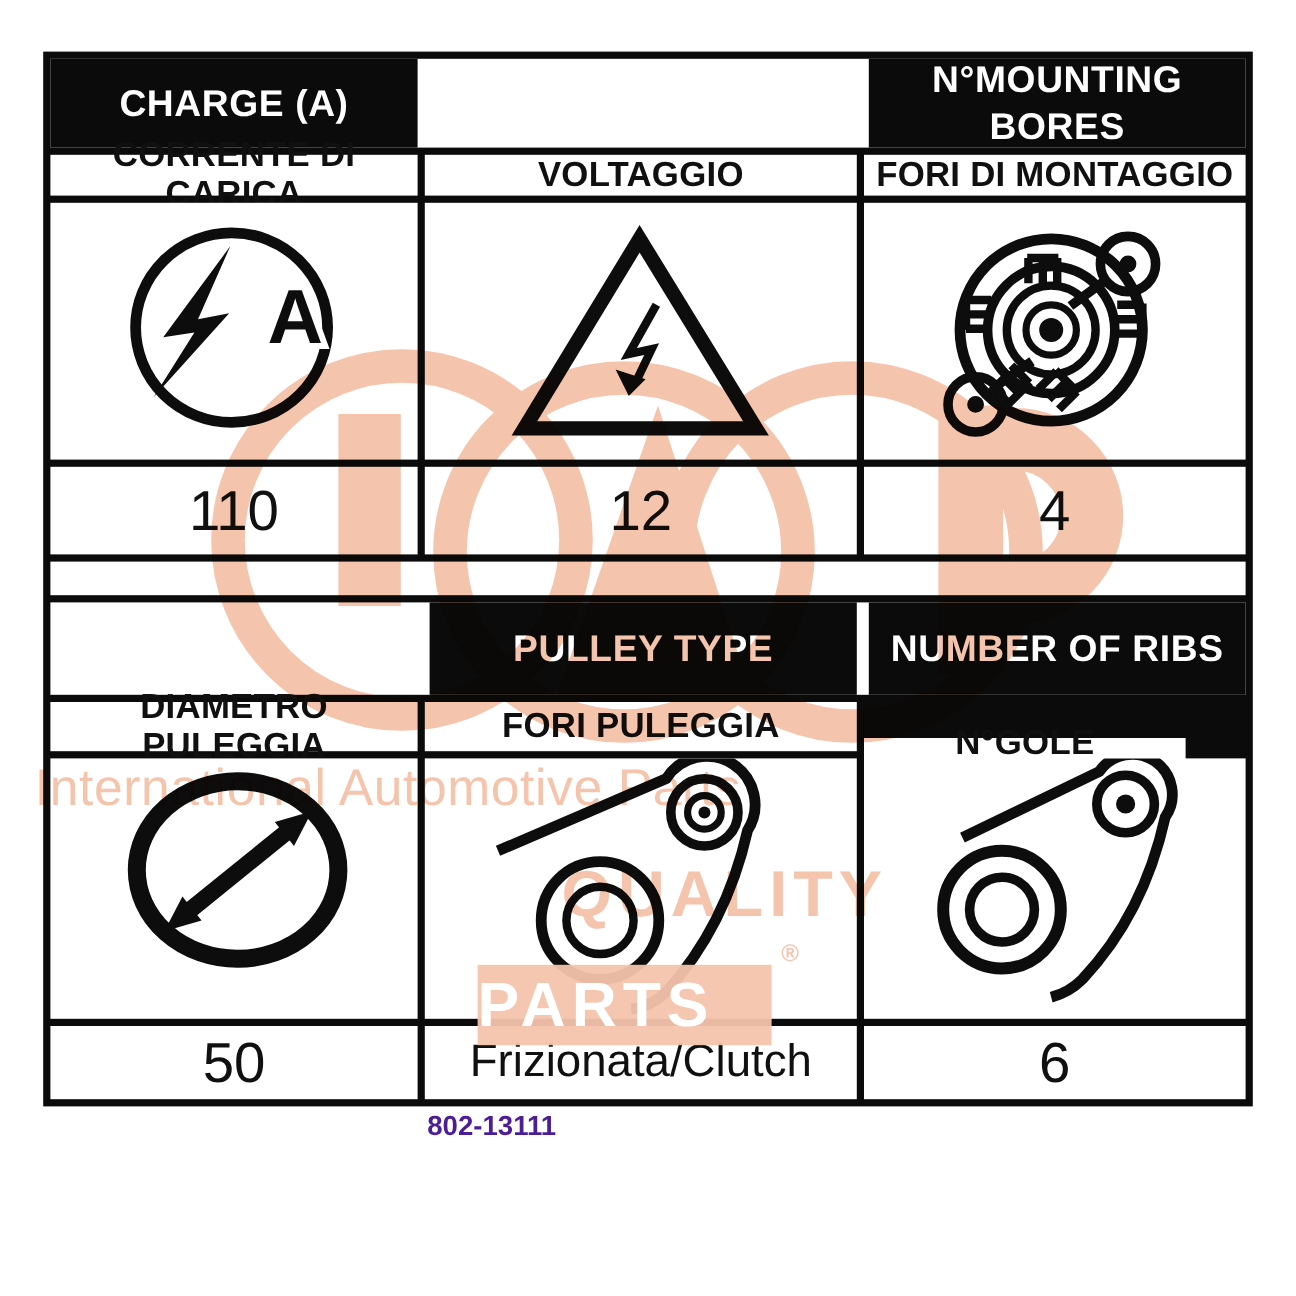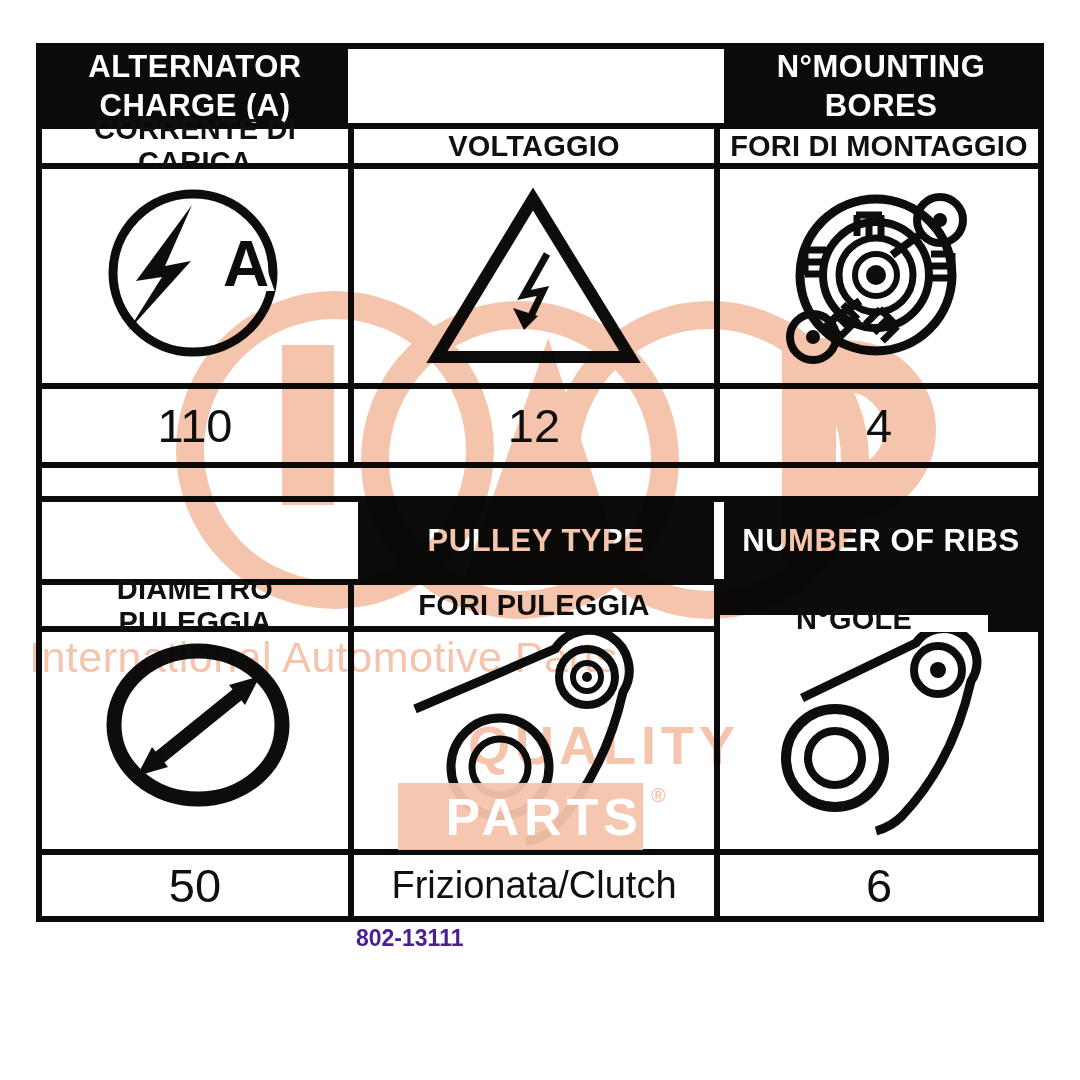--- a/index.html
+++ b/index.html
@@ -34,34 +34,33 @@
         clip-path:polygon(52% 0,0 100%,100% 100%);}
   .pstem{left:782px;top:338px;width:54px;height:224px;background:#f5c4ad;}
   .pbowl{left:756px;top:340px;width:180px;height:180px;border:52px solid #f5c4ad;border-radius:50%;
          box-sizing:border-box;clip-path:inset(0 0 0 30%);}
   .wm-tagline{left:0;top:633px;width:1080px;text-align:left;color:#f5c4ad;
               font-weight:400;font-size:43px;letter-spacing:.5px;white-space:nowrap;padding-left:29px;}
   .wm-quality{left:340px;top:714px;width:400px;text-align:right;color:#f5c4ad;
               font-weight:700;font-size:54px;letter-spacing:5px;}
   .wm-reg{left:651px;top:784px;color:#f5c4ad;font-weight:700;font-size:20px;}
   
-  .parts-block{position:absolute;left:398px;top:783px;width:245px;height:67px;
-               background:rgba(244,196,173,.95);display:flex;align-items:center;justify-content:flex-end;}
+  .parts-block{position:absolute;left:398px;top:804px;width:245px;height:67px;
+               background:rgba(244,196,173,.95);display:flex;align-items:center;justify-content:flex-start;}
   .parts-block span{color:#fff;font-weight:700;font-size:52px;letter-spacing:5px;}
 </style>
 </head>
 <body>
 
 <div class="stage">
 
   <div class="tbl-bg"></div>
 
   <div class="strip" style="left:42px;top:49px;width:996px;height:74px"></div>
   <div class="hdr" style="left:42px;top:49px;width:306px;height:74px">
-    <div>ALTERNATOR</div>
     <div>CHARGE (A)</div>
   </div>
   <div class="hdr" style="left:724px;top:49px;width:314px;height:74px">
     <div>N°MOUNTING</div>
     <div>BORES</div>
   </div>
 
   <div class="cell sub" style="left:42px;top:129px;width:306px;height:34px">CORRENTE DI CARICA</div>
   <div class="cell sub" style="left:354px;top:129px;width:360px;height:34px">VOLTAGGIO</div>
   <div class="cell sub" style="left:720px;top:129px;width:318px;height:34px">FORI DI MONTAGGIO</div>

